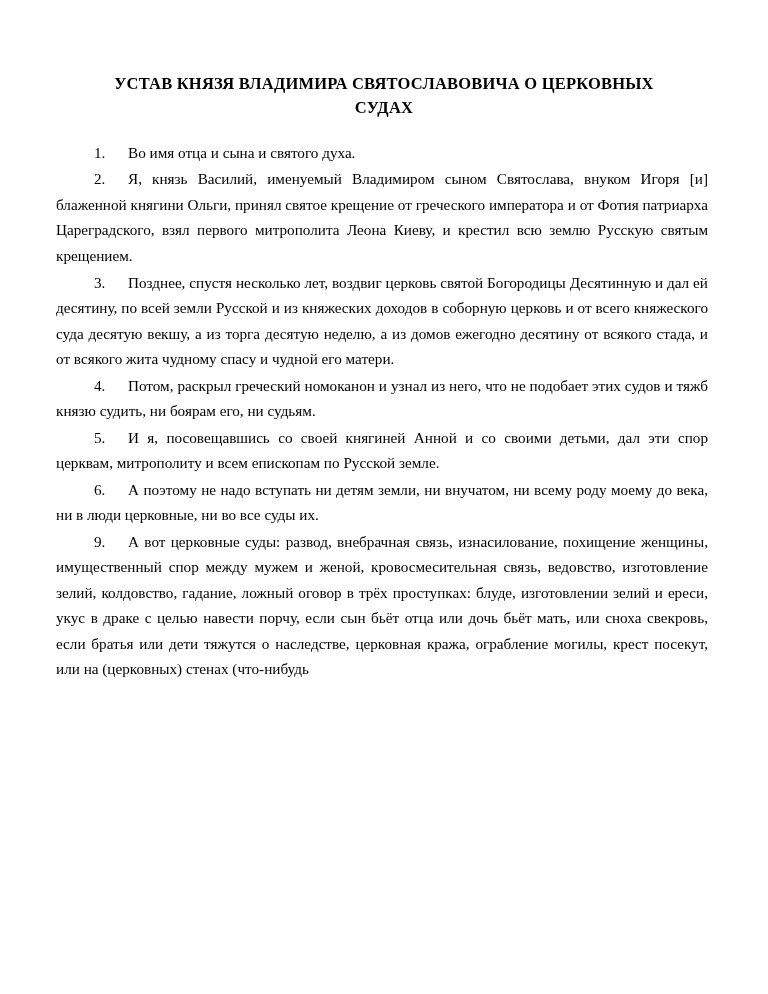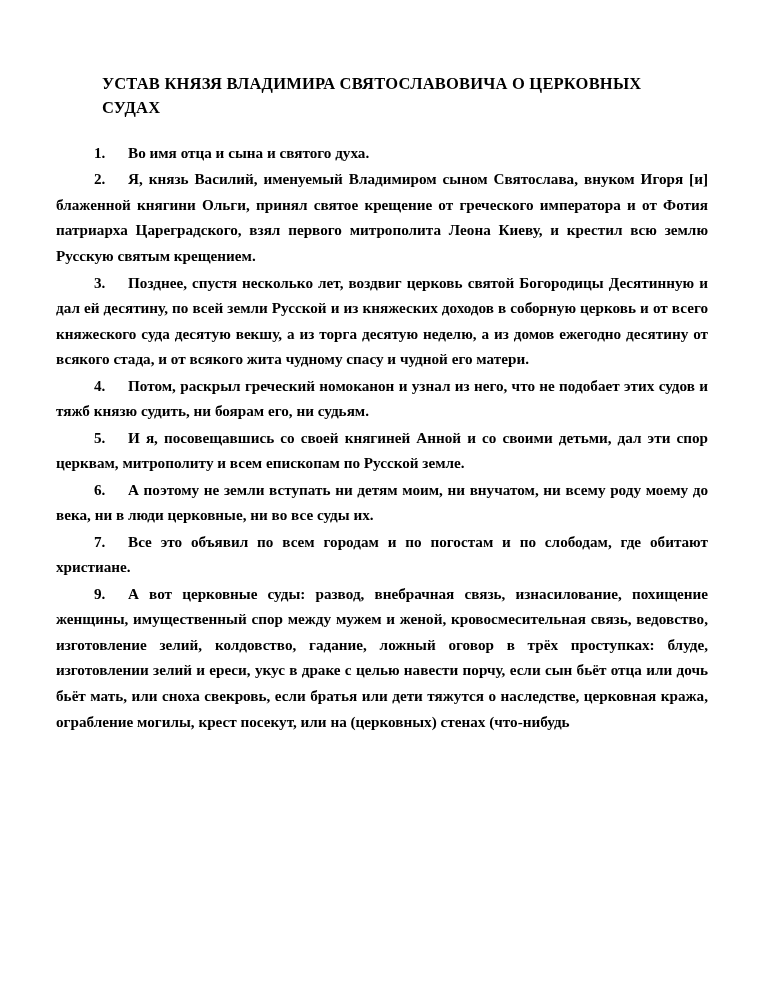--- a/index.html
+++ b/index.html
@@ -15,34 +15,34 @@
     overflow: hidden;
   }
   .page {
     width: 768px;
     height: 994px;
     box-sizing: border-box;
     padding: 72px 56px 20px 56px;
     position: relative;
   }
   .doc-title {
+    text-align: center;
     font-weight: bold;
     font-size: 16.5px;
     line-height: 1.45;
     margin: 0 auto 20px auto;
     width: 86%;
     letter-spacing: 0.2px;
   }
   .para {
     font-size: 15.2px;
     line-height: 1.68;
     text-align: justify;
     text-justify: inter-word;
     margin: 0 4px 1px 0;
-    font-weight: bold;
   }
   .para .num {
     display: inline-block;
     width: 34px;
     margin-left: 38px;
     text-align: left;
   }
   .para .body-text {
     
   }
@@ -68,25 +68,22 @@
 
   <p class="para">
     <span class="num">4.</span><span class="body-text">Потом, раскрыл греческий номоканон и узнал из него, что не подобает этих судов и тяжб князю судить, ни боярам его, ни судьям.</span>
   </p>
 
   <p class="para">
     <span class="num">5.</span><span class="body-text">И я, посовещавшись со своей княгиней Анной и со своими детьми, дал эти спор церквам, митрополиту и всем епископам по Русской земле.</span>
   </p>
 
   <p class="para">
-    <span class="num">6.</span><span class="body-text">А поэтому не земли вступать ни детям моим, ни внучатом, ни всему роду моему до века, ни в люди церковные, ни во все суды их.</span>
+    <span class="num">6.</span><span class="body-text">А поэтому не надо вступать ни детям земли, ни внучатом, ни всему роду моему до века, ни в люди церковные, ни во все суды их.</span>
   </p>
 
-  <p class="para">
-    <span class="num">7.</span><span class="body-text">Все это объявил по всем городам и по погостам и по слободам, где обитают христиане.</span>
-  </p>
 
 
   <p class="para">
     <span class="num">9.</span><span class="body-text">А вот церковные суды: развод, внебрачная связь, изнасилование, похищение женщины, имущественный спор между мужем и женой, кровосмесительная связь, ведовство, изготовление зелий, колдовство, гадание, ложный оговор в трёх проступках: блуде, изготовлении зелий и ереси, укус в драке с целью навести порчу, если сын бьёт отца или дочь бьёт мать, или сноха свекровь, если братья или дети тяжутся о наследстве, церковная кража, ограбление могилы, крест посекут, или на (церковных) стенах (что-нибудь</span>
   </p>
 
 </div>
 
 </body></html>

